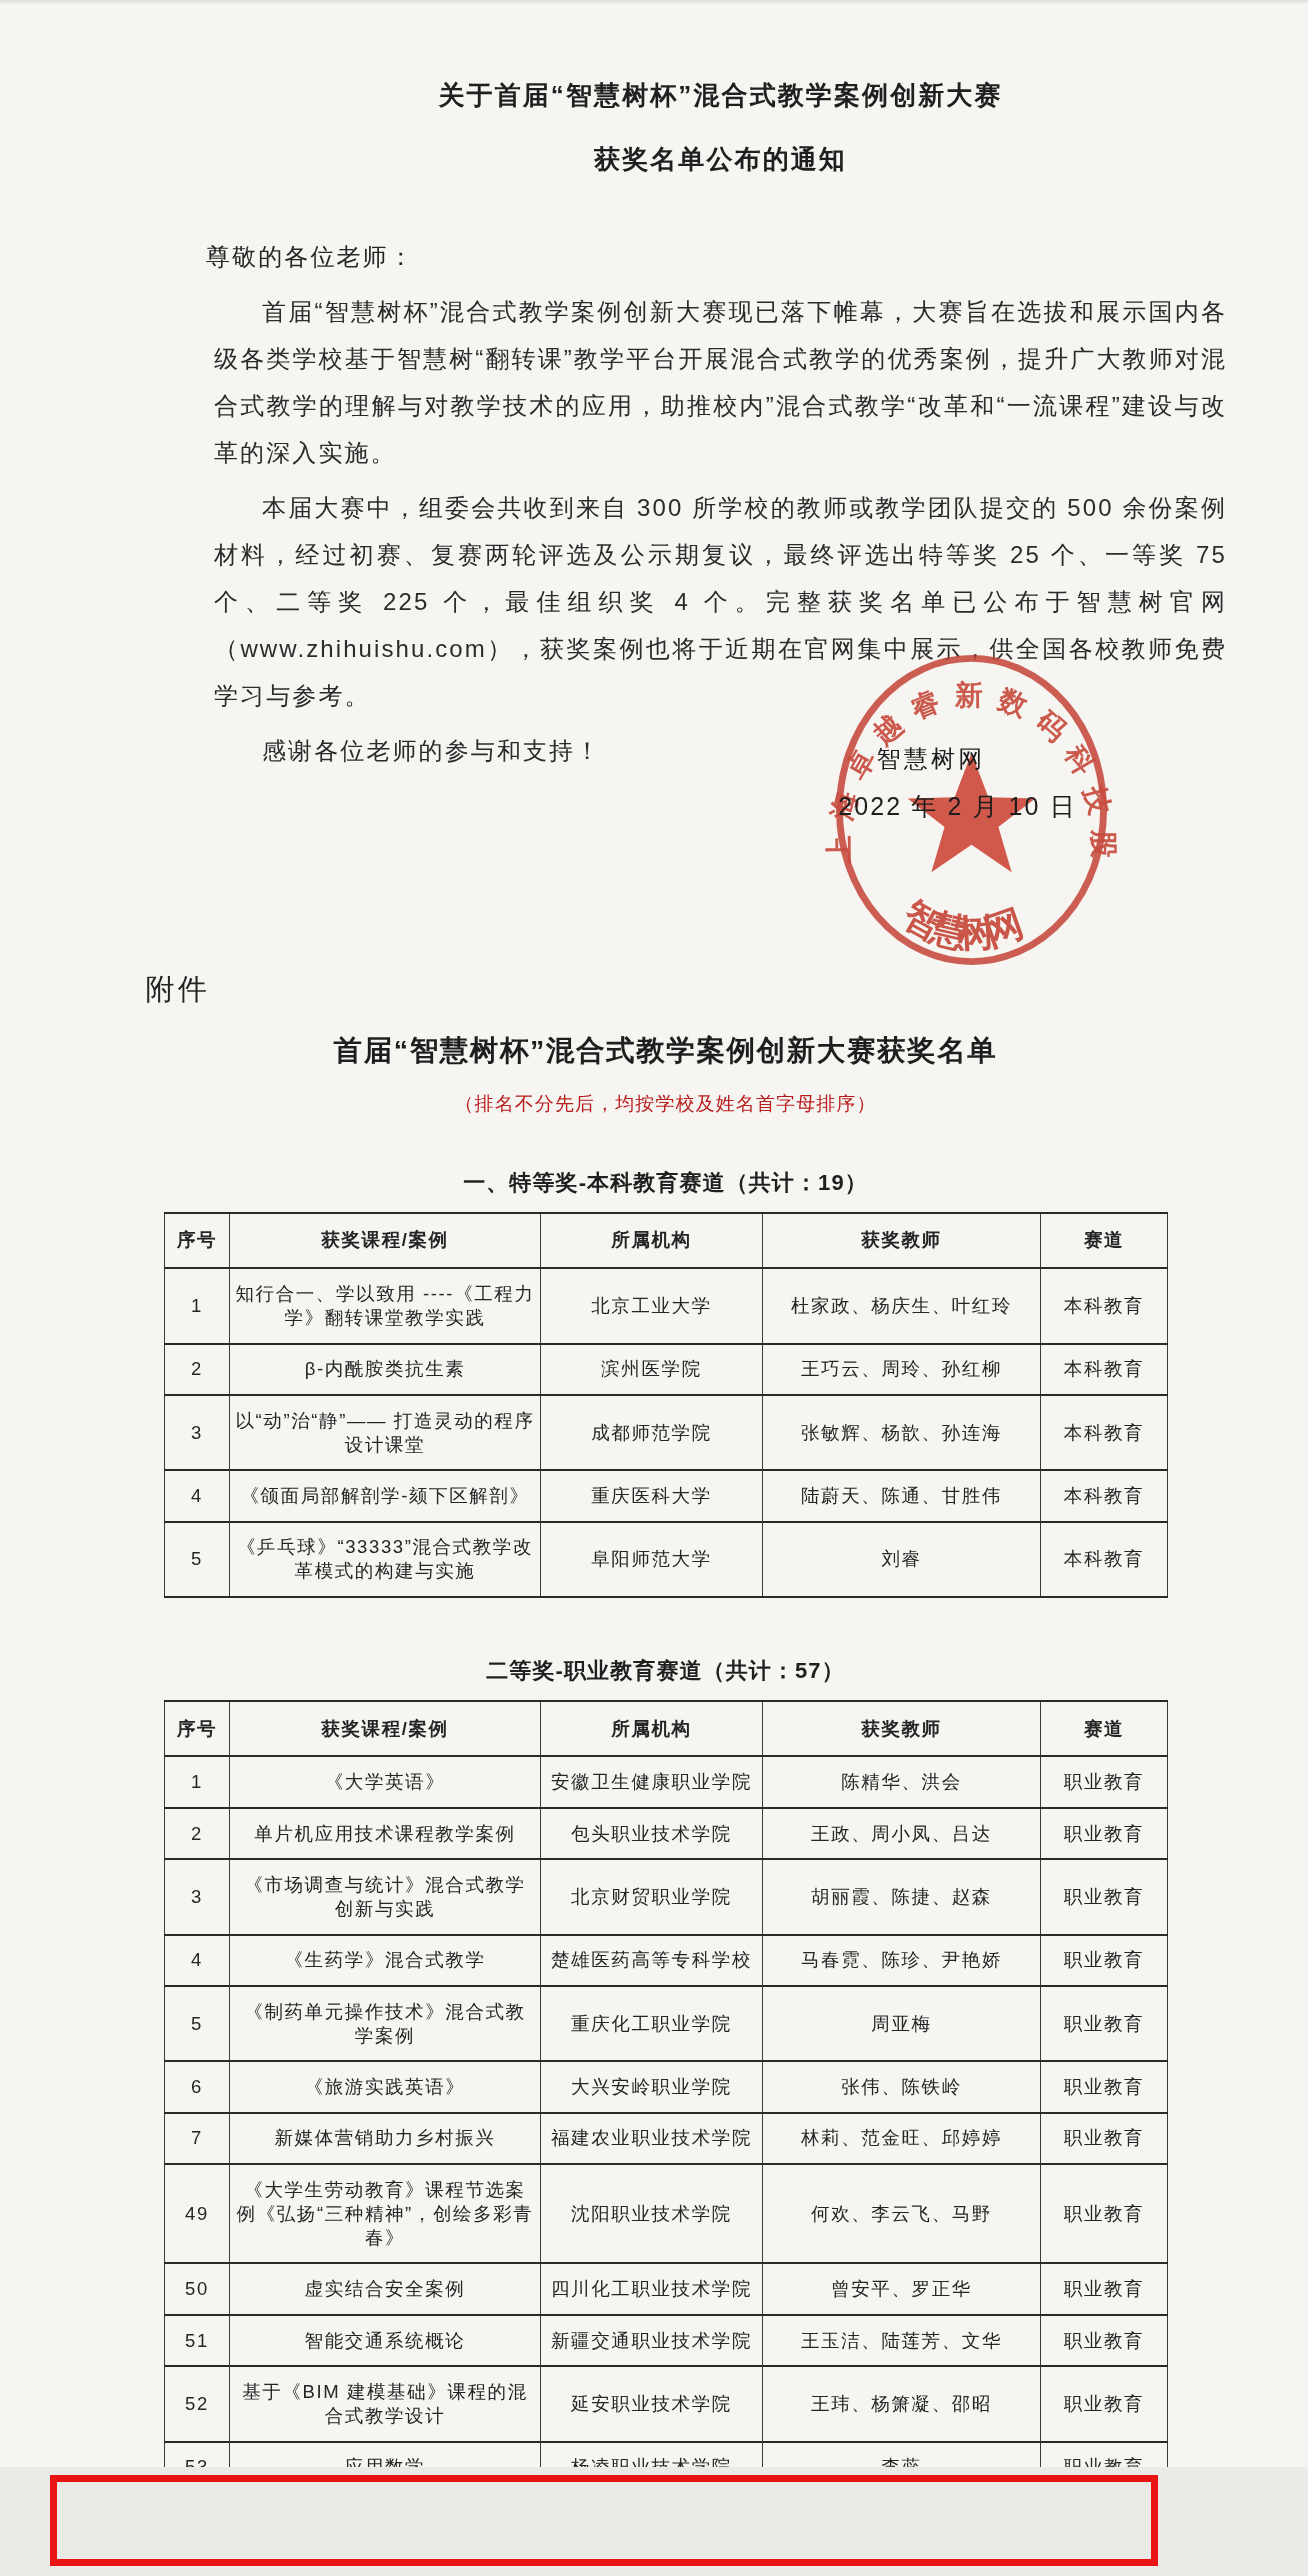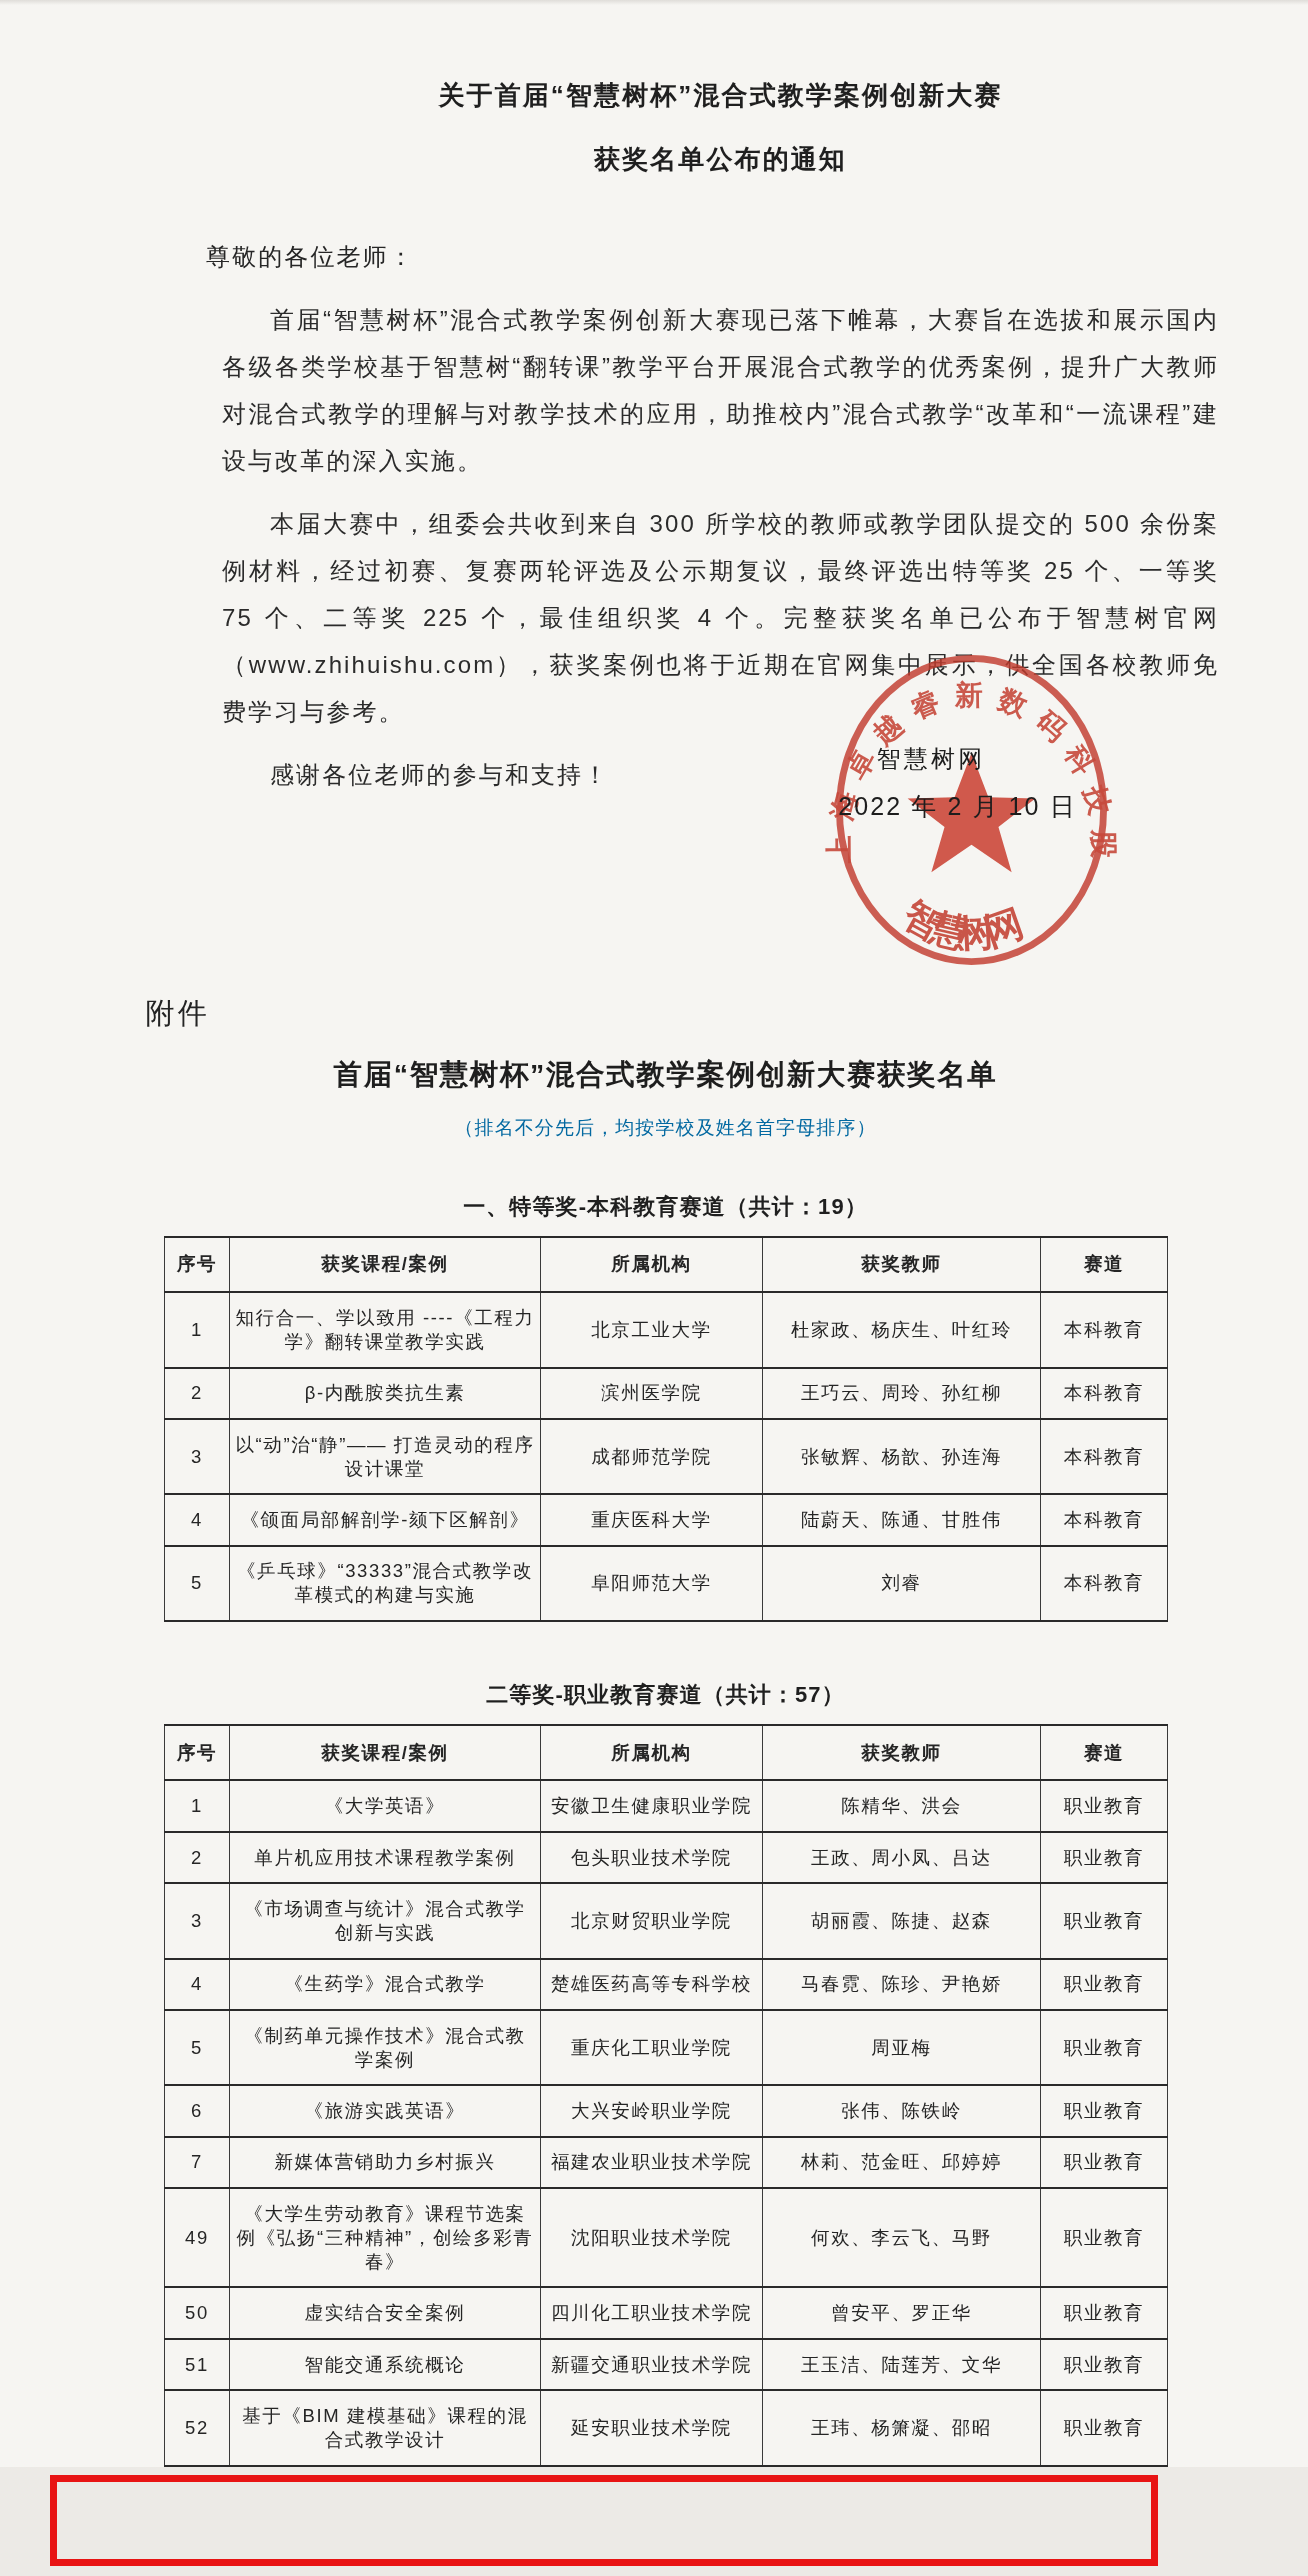--- a/index.html
+++ b/index.html
@@ -30,21 +30,21 @@
   .letter{ padding:79px 74px 0 206px; }
   .letter-title{
     text-align:center; font-weight:bold; color:#1f1f1f;
     font-size:26px; line-height:33px; letter-spacing:2.1px;
   }
   .letter-title.second{ margin-top:31px; }
   .salutation{
     margin-top:57px; font-size:24px; letter-spacing:2.1px; line-height:47px;
   }
   .letter p.body-para{
-    margin:16px; font-size:24px; letter-spacing:2.1px; line-height:47px;
+    margin:8px; font-size:24px; letter-spacing:2.1px; line-height:47px;
     text-align:justify; text-indent:2em; color:#2b2b2b;
   }
 
   
   .sig-name{
     position:absolute; top:743px; left:815px; width:232px;
     text-align:center; font-size:24px; letter-spacing:3.2px; color:#1d1d1d; z-index:3;
   }
   .sig-date{
     position:absolute; top:790px; left:810px; width:295px;
@@ -58,21 +58,21 @@
   
   .attach{ padding:0 142px 0 164px; margin-top:196px; }
   .attach-label{
     font-size:29px; letter-spacing:3.2px; margin-left:-18.5px; color:#242424;margin-top:33px;
   }
   .attach-title{
     margin-top:22px; text-align:center; font-weight:bold;
     font-size:28.5px; letter-spacing:1.6px; color:#1e1e1e;
   }
   .attach-subtitle{
-    margin-top:21px; text-align:center; font-size:19px; letter-spacing:1.1px; color:#0369a1;
+    margin-top:21px; text-align:center; font-size:19px; letter-spacing:1.1px; color:#b91c1c;
   }
   .section-heading{
     margin-top:51px; margin-bottom:13.7px;
     font-size:22px; font-weight:bold; letter-spacing:1.1px; color:#1f1f1f;text-align:center;
   }
   .section-heading.second{ margin-top:58px; }
 
   table.awards{
     width:1003px; border-collapse:collapse; table-layout:fixed;
     border:1.6px solid #2a2a2a; background:transparent;

